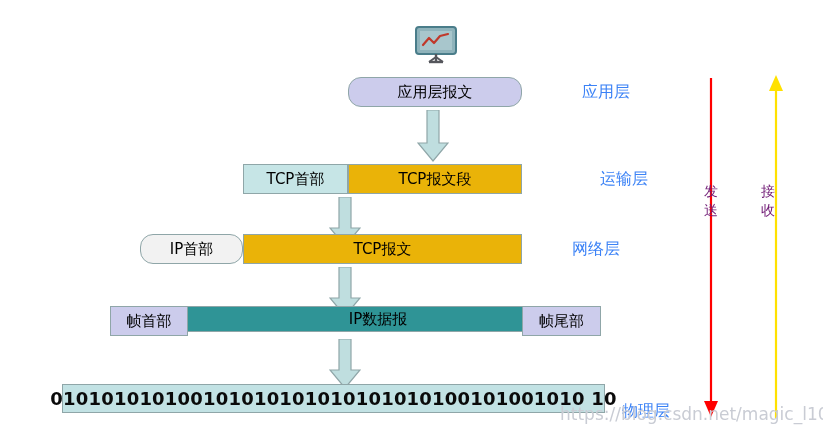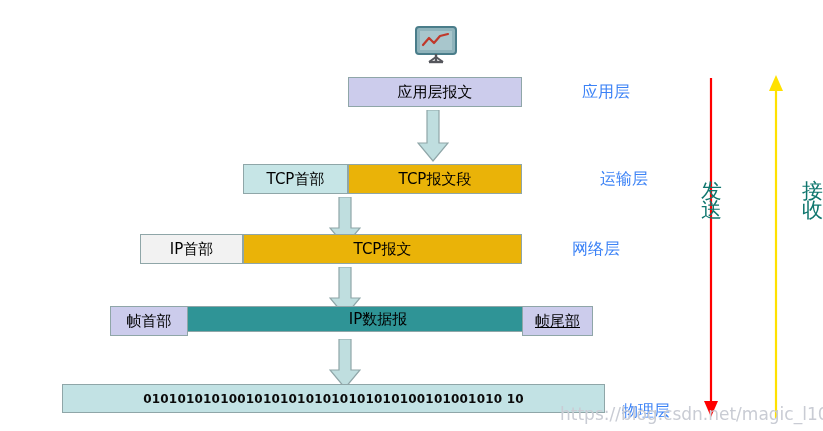--- a/index.html
+++ b/index.html
@@ -26,21 +26,21 @@
     display: flex;
     align-items: center;
     justify-content: center;
     font-size: 15px;
     color: #000000;
     white-space: nowrap;
     letter-spacing: 0px;
   }
   .blk.lavender   { background: #ccccec; }
   .blk.cyan       { background: #c6e5e6; }
-  .blk.white      { background: #f2f2f2; }
+  .blk.white      { background: #f2f2f2; border-radius: 13px; }
   .blk.purple     { background: #eab308; }
   .blk.teal       { background: #2f9496; }
   .blk.bits       { background: #c2e2e4; }
 
   
   .layer-name {
     position: absolute;
     font-family: "DejaVu Serif", "Liberation Serif", serif;
     font-size: 16px;
     color: #3b82f6;
@@ -48,32 +48,32 @@
   }
 
   
   .monitor {
     position: absolute;
   }
 
   
   .bitstring {
     font-family: "DejaVu Sans", "Liberation Sans", sans-serif;
-    font-size: 12px;
+    font-size: 18px;
     font-weight: 700;
     color: #0a0a0a;
     letter-spacing: 0.2px;
   }
 
   
   .side-label {
     position: absolute;
     font-family: "DejaVu Serif", "Liberation Serif", serif;
-    font-size: 21px;
-    color: #0f766e;
+    font-size: 14px;
+    color: #701a75;
     width: 20px;
     line-height: 19px;
     text-align: center;
     word-break: break-all;
   }
 
   
   .watermark {
     position: absolute;
     font-family: "DejaVu Sans", "Liberation Sans", sans-serif;
@@ -93,21 +93,21 @@
       <rect x="4" y="1" width="40" height="27" rx="3" ry="3" fill="#8fb3bb" stroke="#4a7d8a" stroke-width="2"></rect>
       <rect x="8" y="5" width="32" height="19" fill="#a8c6cc" stroke="none"></rect>
       <polyline points="11,19 17,12 22,17 28,10 36,8" fill="none" stroke="#c0392b" stroke-width="2.2" stroke-linejoin="round" stroke-linecap="round"></polyline>
       <line x1="24" y1="28" x2="24" y2="35" stroke="#55565c" stroke-width="2.4"></line>
       <line x1="17" y1="36" x2="31" y2="36" stroke="#55565c" stroke-width="2.4"></line>
       <line x1="17" y1="36" x2="24" y2="31" stroke="#55565c" stroke-width="2"></line>
       <line x1="31" y1="36" x2="24" y2="31" stroke="#55565c" stroke-width="2"></line>
     </svg>
   </div>
 
-  <div class="blk lavender" style="left:348px; top:77px; width:174px; height:30px;">应用层报文</div>
+  <div class="blk lavender" style="left:348px; top:77px; width:174px; height:30px;border-radius:13px;">应用层报文</div>
 
   <div class="layer-name" style="left:582px; top:82px;">应用层</div>
 
   <div style="position:absolute; left:417px; top:110px;">
     <svg width="32" height="52" viewBox="0 0 32 52">
       <polygon points="10,0 22,0 22,33 31,33 16,51 1,33 10,33" fill="#bfdedf" stroke="#8fa6a8" stroke-width="1.2"></polygon>
     </svg>
   </div>
 
   <div class="blk cyan" style="left:243px; top:164px; width:105px; height:30px;">TCP首部</div>
@@ -127,21 +127,21 @@
   <div class="layer-name" style="left:572px; top:239px;">网络层</div>
 
   <div style="position:absolute; left:329px; top:267px;">
     <svg width="32" height="50" viewBox="0 0 32 50">
       <polygon points="10,0 22,0 22,31 31,31 16,49 1,31 10,31" fill="#bfdedf" stroke="#8fa6a8" stroke-width="1.2"></polygon>
     </svg>
   </div>
 
   <div class="blk lavender" style="left:62px; top:306px; width:78px; height:30px;margin-left:48px;">帧首部</div>
   <div class="blk teal" style="left:140px; top:306px; width:382px; height:26px;margin-left:47px;">IP数据报</div>
-  <div class="blk lavender" style="left:522px; top:306px; width:71px; height:30px;text-decoration:underline;">帧尾部</div>
+  <div class="blk lavender" style="left:522px; top:306px; width:79px; height:30px;">帧尾部</div>
 
 
   <div style="position:absolute; left:329px; top:339px;">
     <svg width="32" height="50" viewBox="0 0 32 50">
       <polygon points="10,0 22,0 22,31 31,31 16,49 1,31 10,31" fill="#bfdedf" stroke="#8fa6a8" stroke-width="1.2"></polygon>
     </svg>
   </div>
 
   <div class="blk bits bitstring" style="left:62px; top:384px; width:543px; height:29px;">010101010100101010101010101010100101001010 10</div>
 
@@ -154,17 +154,17 @@
     </svg>
   </div>
   <div class="side-label" style="left:701px; top:182px;">发送</div>
 
   <div style="position:absolute; left:767px; top:74px;">
     <svg width="18" height="344" viewBox="0 0 18 344">
       <line x1="9" y1="14" x2="9" y2="344" stroke="#ffe100" stroke-width="2.2"></line>
       <polygon points="9,1 2,17 16,17" fill="#ffe100"></polygon>
     </svg>
   </div>
-  <div class="side-label" style="left:802px; top:182px;">接收</div>
+  <div class="side-label" style="left:758px; top:182px;">接收</div>
 
   <div class="watermark" style="left:560px; top:404px;">https://blog.csdn.net/magic_l1024</div>
 
 </div>
 
 </body></html>

